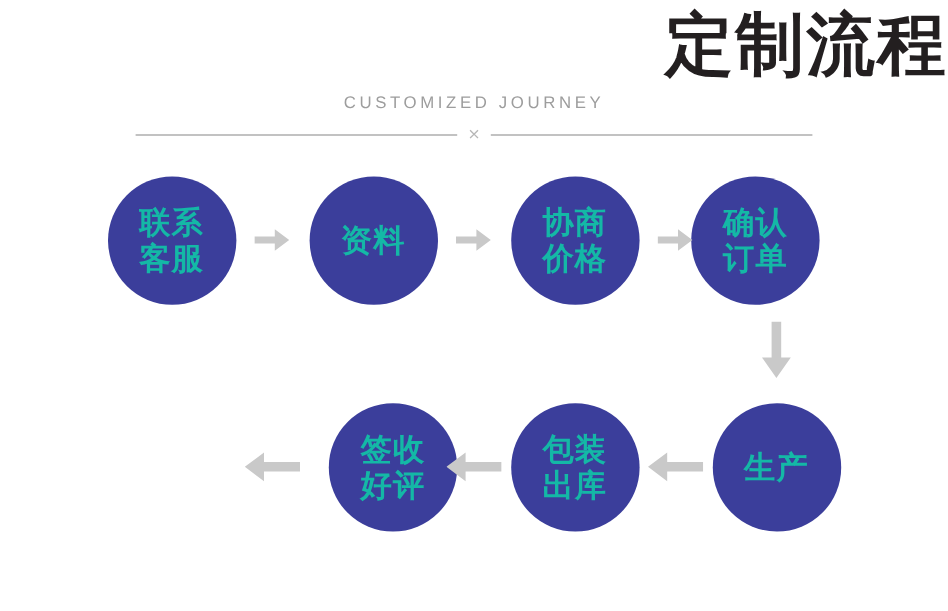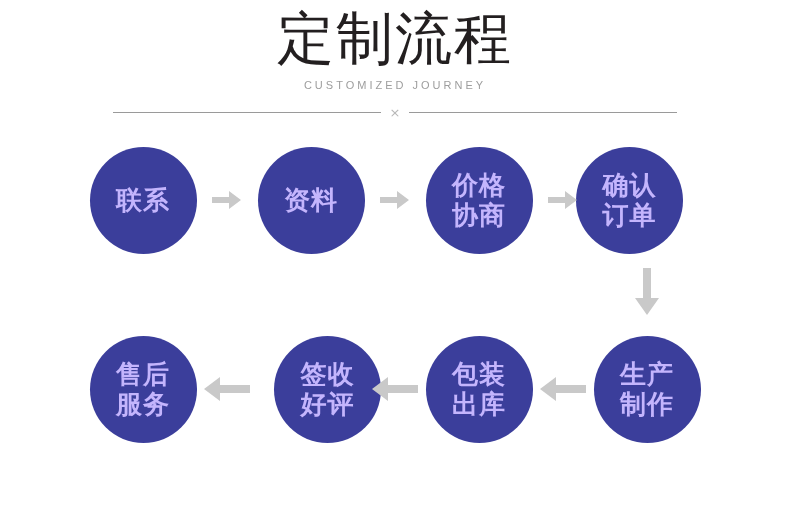--- a/index.html
+++ b/index.html
@@ -26,30 +26,31 @@
   }
   .main-title {
     margin: 0;
     padding: 0;
     position: absolute;
     left: 0;
     top: 4px;
     width: 790px;
     font-size: 57px;
     line-height: 68px;
-    font-weight: normal;
+    font-weight: bold;
     color: #231f20;
     letter-spacing: 2px;
+    text-align: right;
   }
   .sub-title {
     position: absolute;
     left: 0;
     top: 75px;
     width: 790px;
-    font-size: 11px;
+    font-size: 14px;
     line-height: 20px;
     font-weight: normal;
     color: #9d9d9d;
     letter-spacing: 3.0px;
   }
 
   
   .divider {
     position: absolute;
     left: 113px;
@@ -82,21 +83,21 @@
     width: 790px;
     height: 509px;
   }
 
   .node {
     position: absolute;
     width: 107px;
     height: 107px;
     border-radius: 50%;
     background: #3b3e9b;
-    color: #c4b5fd;
+    color: #14b8a6;
     display: flex;
     flex-direction: column;
     align-items: center;
     justify-content: center;
     box-sizing: border-box;
   }
   .node .line {
     font-size: 26px;
     line-height: 30px;
     font-weight: bold;
@@ -161,27 +162,28 @@
 <div class="divider">
   <span class="rule"></span>
   <span class="cross">×</span>
   <span class="rule"></span>
 </div>
 
 <div class="flow">
 
   <div class="node n1">
     <span class="line">联系</span>
+    <span class="line">客服</span>
   </div>
   <div class="node n2">
     <span class="line">资料</span>
   </div>
   <div class="node n3">
+    <span class="line">协商</span>
     <span class="line">价格</span>
-    <span class="line">协商</span>
   </div>
   <div class="node n4">
     <span class="line">确认</span>
     <span class="line">订单</span>
   </div>
 
   <span class="arrow arrow-r ar1">
     <svg width="30" height="22" viewBox="0 0 30 22">
       <path d="M0 8 L17 8 L17 2 L29 11 L17 20 L17 14 L0 14 Z" fill="#c9c9c9"></path>
     </svg>
@@ -196,35 +198,30 @@
       <path d="M0 8 L17 8 L17 2 L29 11 L17 20 L17 14 L0 14 Z" fill="#c9c9c9"></path>
     </svg>
   </span>
 
   <span class="arrow arrow-d">
     <svg width="26" height="48" viewBox="0 0 26 48">
       <path d="M9 0 L17 0 L17 30 L25 30 L13 47 L1 30 L9 30 Z" fill="#c9c9c9"></path>
     </svg>
   </span>
 
-  <div class="node n5">
-    <span class="line">售后</span>
-    <span class="line">服务</span>
-  </div>
   <div class="node n6">
     <span class="line">签收</span>
     <span class="line">好评</span>
   </div>
   <div class="node n7">
     <span class="line">包装</span>
     <span class="line">出库</span>
   </div>
   <div class="node n8">
     <span class="line">生产</span>
-    <span class="line">制作</span>
   </div>
 
   <span class="arrow arrow-l al1">
     <svg width="46" height="26" viewBox="0 0 46 26">
       <path d="M46 9 L16 9 L16 1 L0 13 L16 25 L16 17 L46 17 Z" fill="#c9c9c9"></path>
     </svg>
   </span>
   <span class="arrow arrow-l al2">
     <svg width="46" height="26" viewBox="0 0 46 26">
       <path d="M46 9 L16 9 L16 1 L0 13 L16 25 L16 17 L46 17 Z" fill="#c9c9c9"></path>

